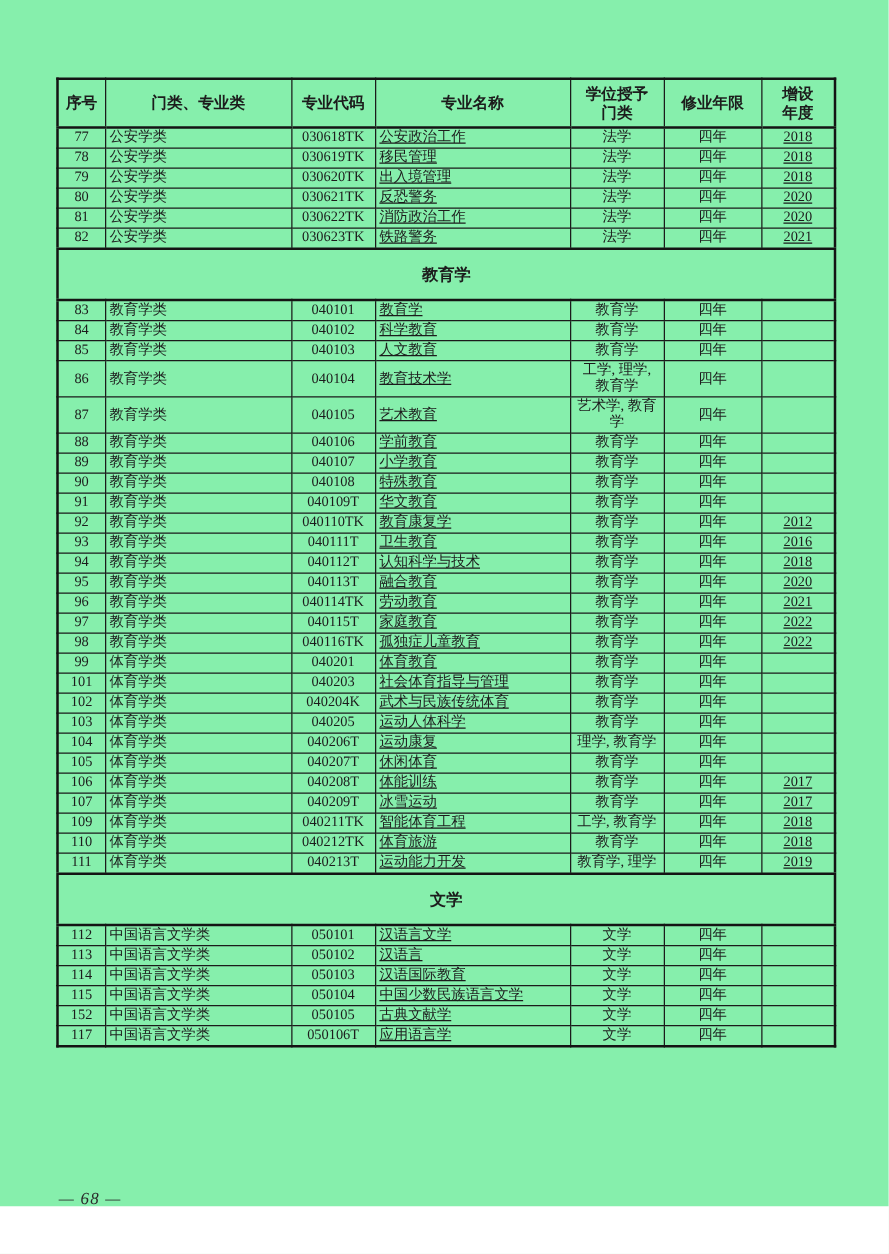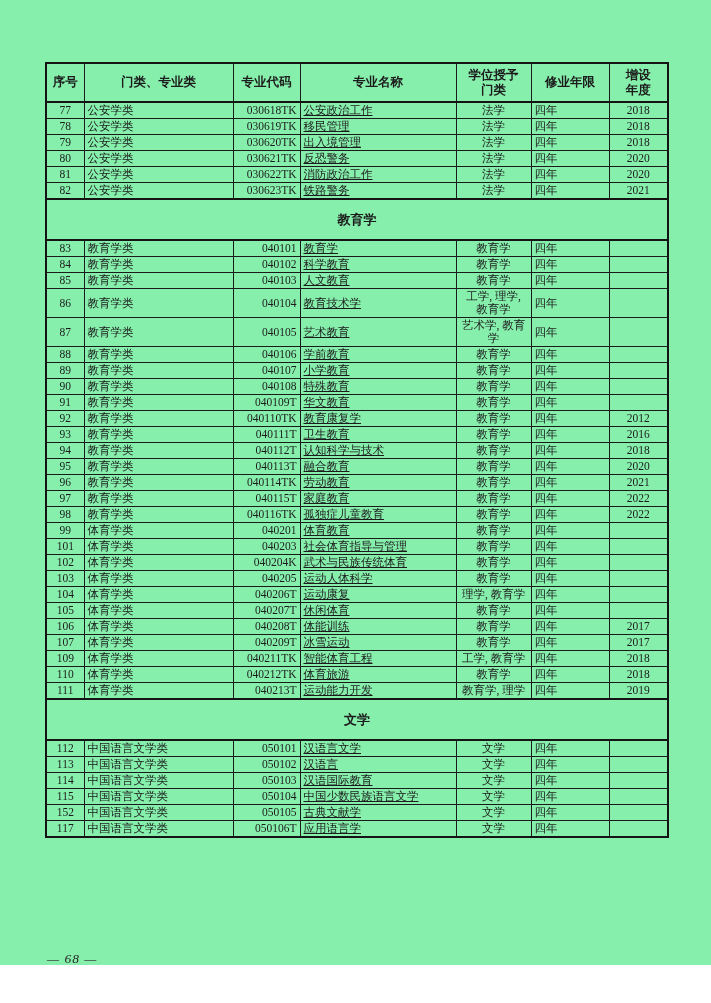--- a/index.html
+++ b/index.html
@@ -46,25 +46,25 @@
     border-bottom: 2.5px solid #141414;
   }
   table.majors td {
     font-size: 11.5px;
     line-height: 13px;
     padding: 1px 3px;
     height: 12.5px;
   }
   td.c-no      { text-align: center; padding: 1px 1px; }
   td.c-cat     { text-align: left;  padding-left: 5px; margin-top: 44px; }
-  td.c-code    { text-align: right;  padding-left: 4px; margin-left: 12px; }
+  td.c-code    { text-align: center;  padding-left: 4px; margin-left: 12px; }
   td.c-name    { text-align: left;  padding-left: 5px; text-decoration: underline; }
   td.c-degree  { text-align: center; padding: 1px 2px; }
-  td.c-years   { }
-  td.c-year    { text-align: center; }
+  td.c-years   { text-align: center; }
+  td.c-year    { text-align: center; text-decoration: underline; }
   tr.section-row td {
     height: 37px;
     text-align: center;
     font-weight: bold;
     font-size: 13px;
     border-top: 2.2px solid #141414;
     border-bottom: 2.2px solid #141414;
   }
   .page-number {
     position: absolute;

